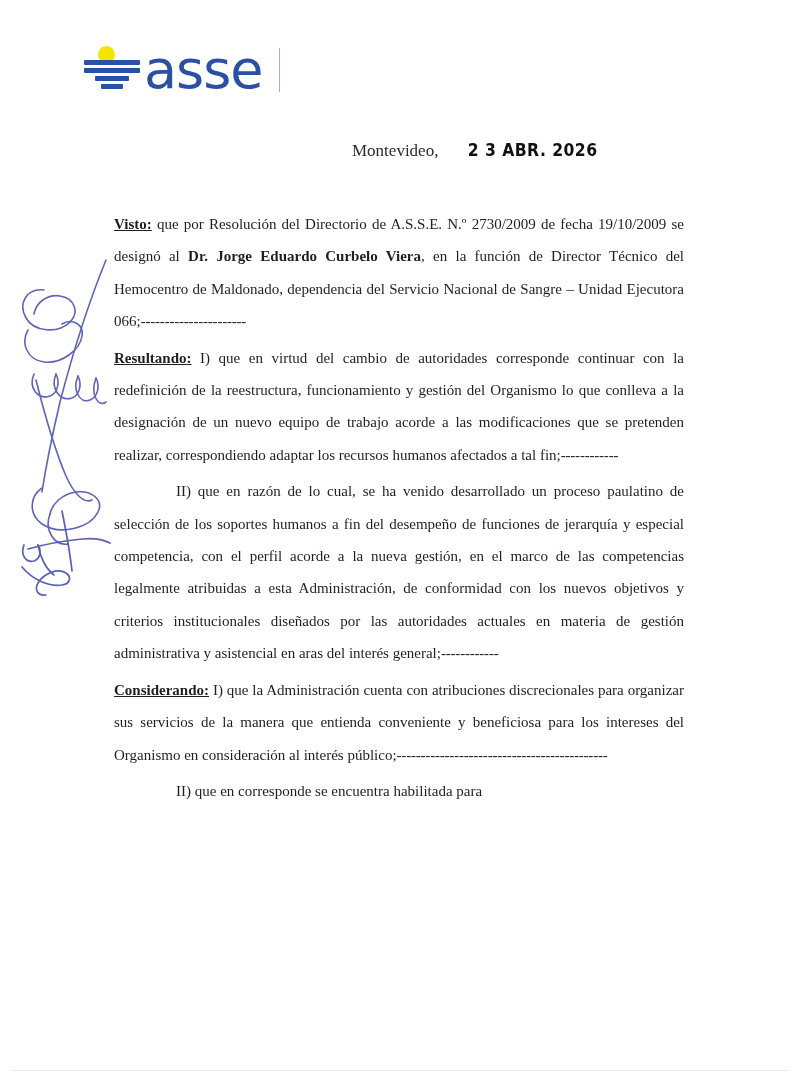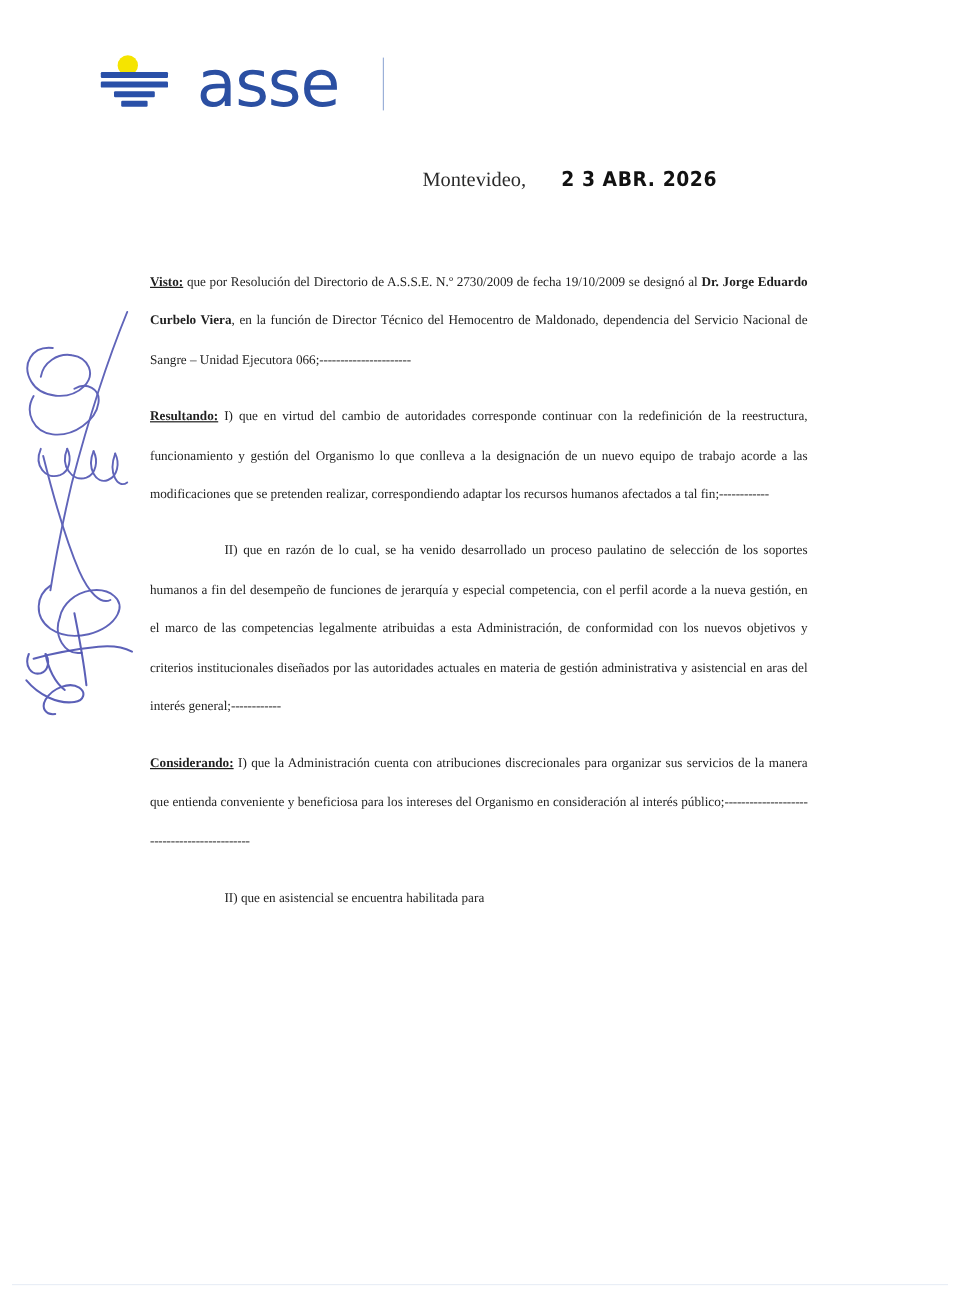--- a/index.html
+++ b/index.html
@@ -22,21 +22,20 @@
   }
 
   
   .letterhead {
     position: absolute;
     left: 84px;
     top: 40px;
     display: flex;
     align-items: center;
     height: 60px;
-    gap: 20px;
   }
   .logo-mark {
     position: relative;
     width: 56px;
     height: 52px;
     flex: 0 0 auto;
   }
   .logo-sun {
     position: absolute;
     left: 14px;
@@ -122,25 +121,25 @@
   }
 
   
   .doc-body {
     position: absolute;
     left: 110px;
     top: 204px;
     width: 578px;
   }
   .para {
-    font-size: 11px;
+    font-size: 15px;
     line-height: 32.4px;
     text-align: justify;
     text-justify: inter-word;
-    margin: 15px;
+    margin: 4px;
     color: #1f1f1f;
   }
   .para + .para { margin-top: 0; }
   .para.indent-first { text-indent: 62px; }
   .kw {
     font-weight: bold;
     text-decoration: underline;
   }
   .name-bold { font-weight: bold; }
   .fill { letter-spacing: -0.2px; }
@@ -230,19 +229,19 @@
 
     <p class="para"><span class="kw">Visto:</span><span> que por Resolución del Directorio de A.S.S.E. N.º 2730/2009 de fecha 19/10/2009 se designó al </span><span class="name-bold">Dr. Jorge Eduardo Curbelo Viera</span><span>, en la función de Director Técnico del Hemocentro de Maldonado, dependencia del Servicio Nacional de Sangre – Unidad Ejecutora 066;</span><span class="fill">----------------------</span></p>
 
     <p class="para"><span class="kw">Resultando:</span><span> I) que en virtud del cambio de autoridades corresponde continuar con la redefinición de la reestructura, funcionamiento y gestión del Organismo lo que conlleva a la designación de un nuevo equipo de trabajo acorde a las modificaciones que se pretenden realizar, correspondiendo adaptar los recursos humanos afectados a tal fin;</span><span class="fill">------------</span></p>
 
     <p class="para indent-first"><span>II) que en razón de lo cual, se ha venido desarrollado un proceso paulatino de selección de los soportes humanos a fin del desempeño de funciones de jerarquía y especial competencia, con el perfil acorde a la nueva gestión, en el marco de las competencias legalmente atribuidas a esta Administración, de conformidad con los nuevos objetivos y criterios institucionales diseñados por las autoridades actuales en materia de gestión administrativa y asistencial en aras del interés general;</span><span class="fill">------------</span></p>
 
 
     <p class="para"><span class="kw">Considerando:</span><span> I) que la Administración cuenta con atribuciones discrecionales para organizar sus servicios de la manera que entienda conveniente y beneficiosa para los intereses del Organismo en consideración al interés público;</span><span class="fill">--------------------------------------------</span></p>
 
-    <p class="para indent-first"><span>II) que en asistencial se encuentra habilitada para</span></p>
+    <p class="para indent-first"><span>II) que en corresponde se encuentra habilitada para</span></p>
 
   </div>
 
   <div class="footer-rule"></div>
 
 </div>
 
 </body></html>

